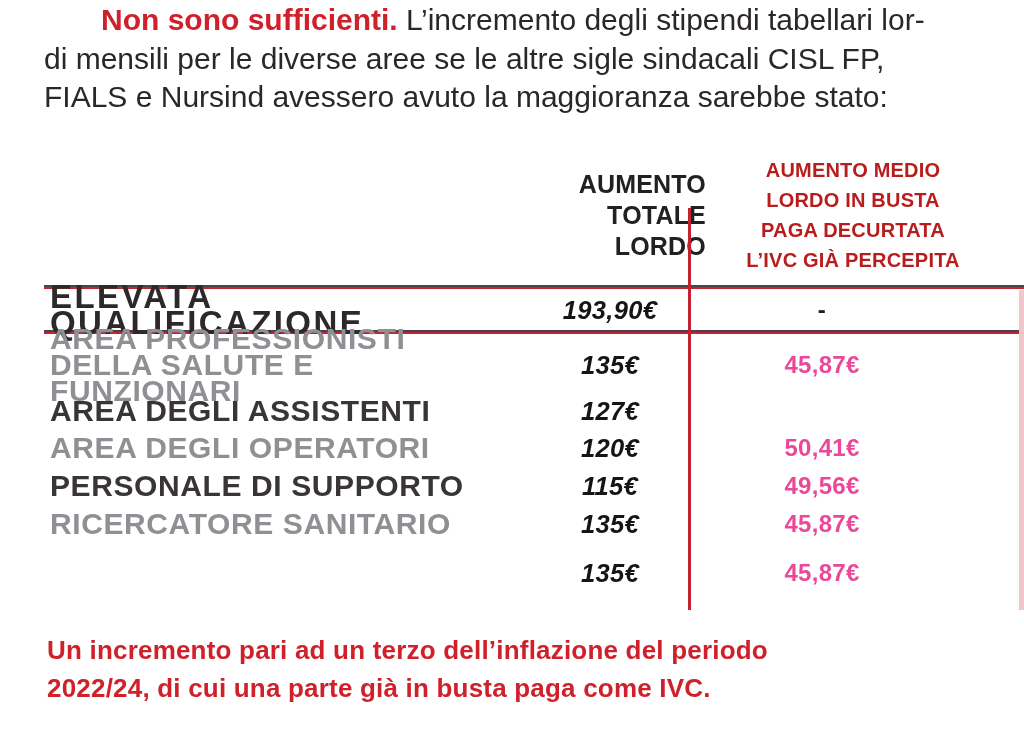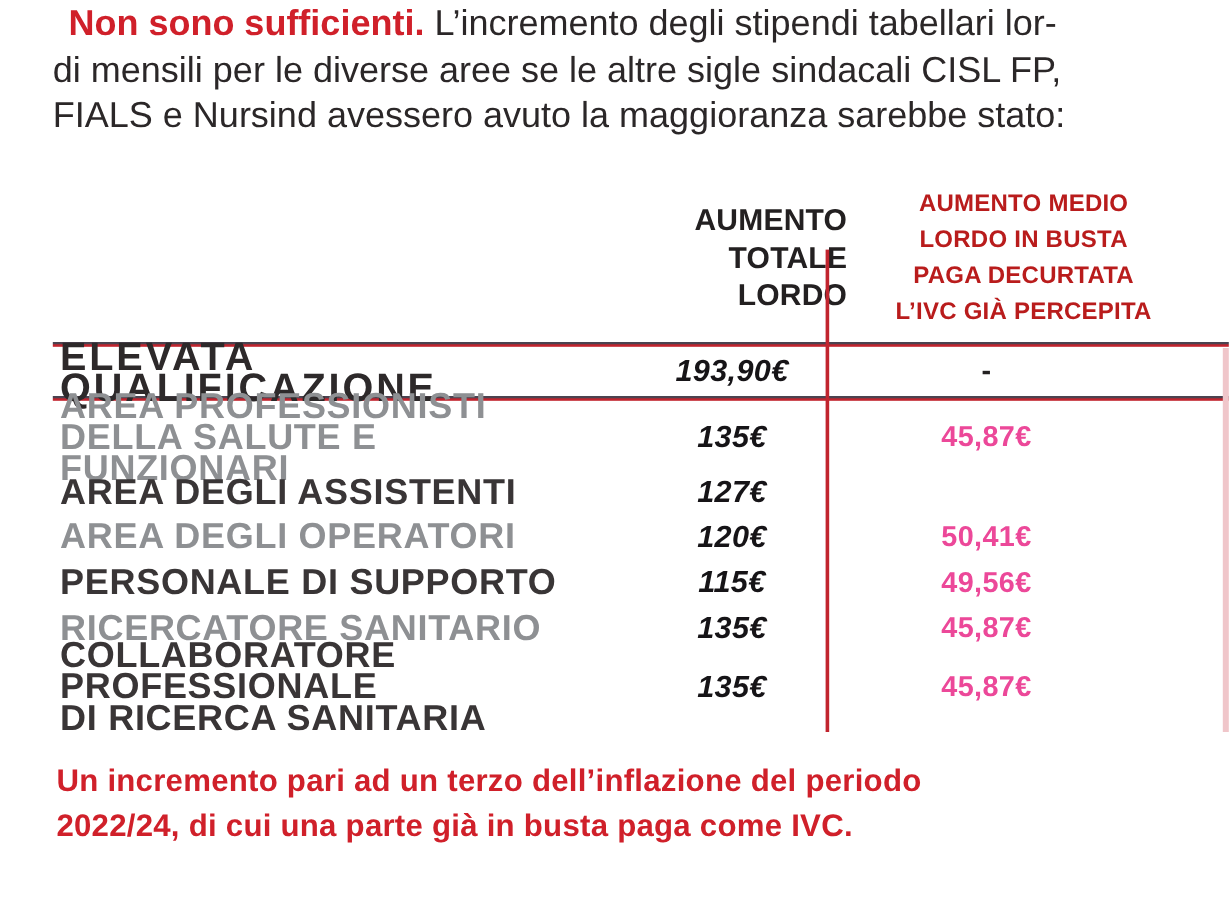--- a/index.html
+++ b/index.html
@@ -8,21 +8,21 @@
     background:#ffffff;
     font-family:"Liberation Sans", sans-serif;
   }
 
   
   .intro{
     position:absolute;left:44px;top:1px;width:956px;
     font-size:30px;line-height:38.5px;color:#2b2728;
     text-indent:13px;white-space:pre-line;
   }
-  .intro .lead{color:#d0202a;font-weight:700;}
+  .intro .lead{color:#d0202a;font-weight:700;margin-left:44px;}
 
   
   .col1-header{
     position:absolute;left:518px;top:169px;width:188px;
     text-align:right;font-size:25px;line-height:31px;font-weight:800;
     color:#232021;white-space:pre-line;letter-spacing:.2px;
   }
   .col2-header{
     position:absolute;left:700px;top:155px;width:306px;
     text-align:center;font-size:20px;line-height:30px;font-weight:800;
@@ -121,20 +121,18 @@
   <div class="cell net">49,56€</div>
 </div>
 
 <div class="row" style="top:504px;height:40px">
   <div class="cell label gray">RICERCATORE SANITARIO</div>
   <div class="cell total">135€</div>
   <div class="cell net">45,87€</div>
 </div>
 
 <div class="row" style="top:544px;height:58px">
-  <div class="cell label">COLLABORATORE PROFESSIONALE
-DI RICERCA SANITARIA</div>
   <div class="cell total">135€</div>
   <div class="cell net">45,87€</div>
 </div>
 
 <div class="footer-note">Un incremento pari ad un terzo dell’inflazione del periodo
 2022/24, di cui una parte già in busta paga come IVC.</div>
 
 </body></html>

